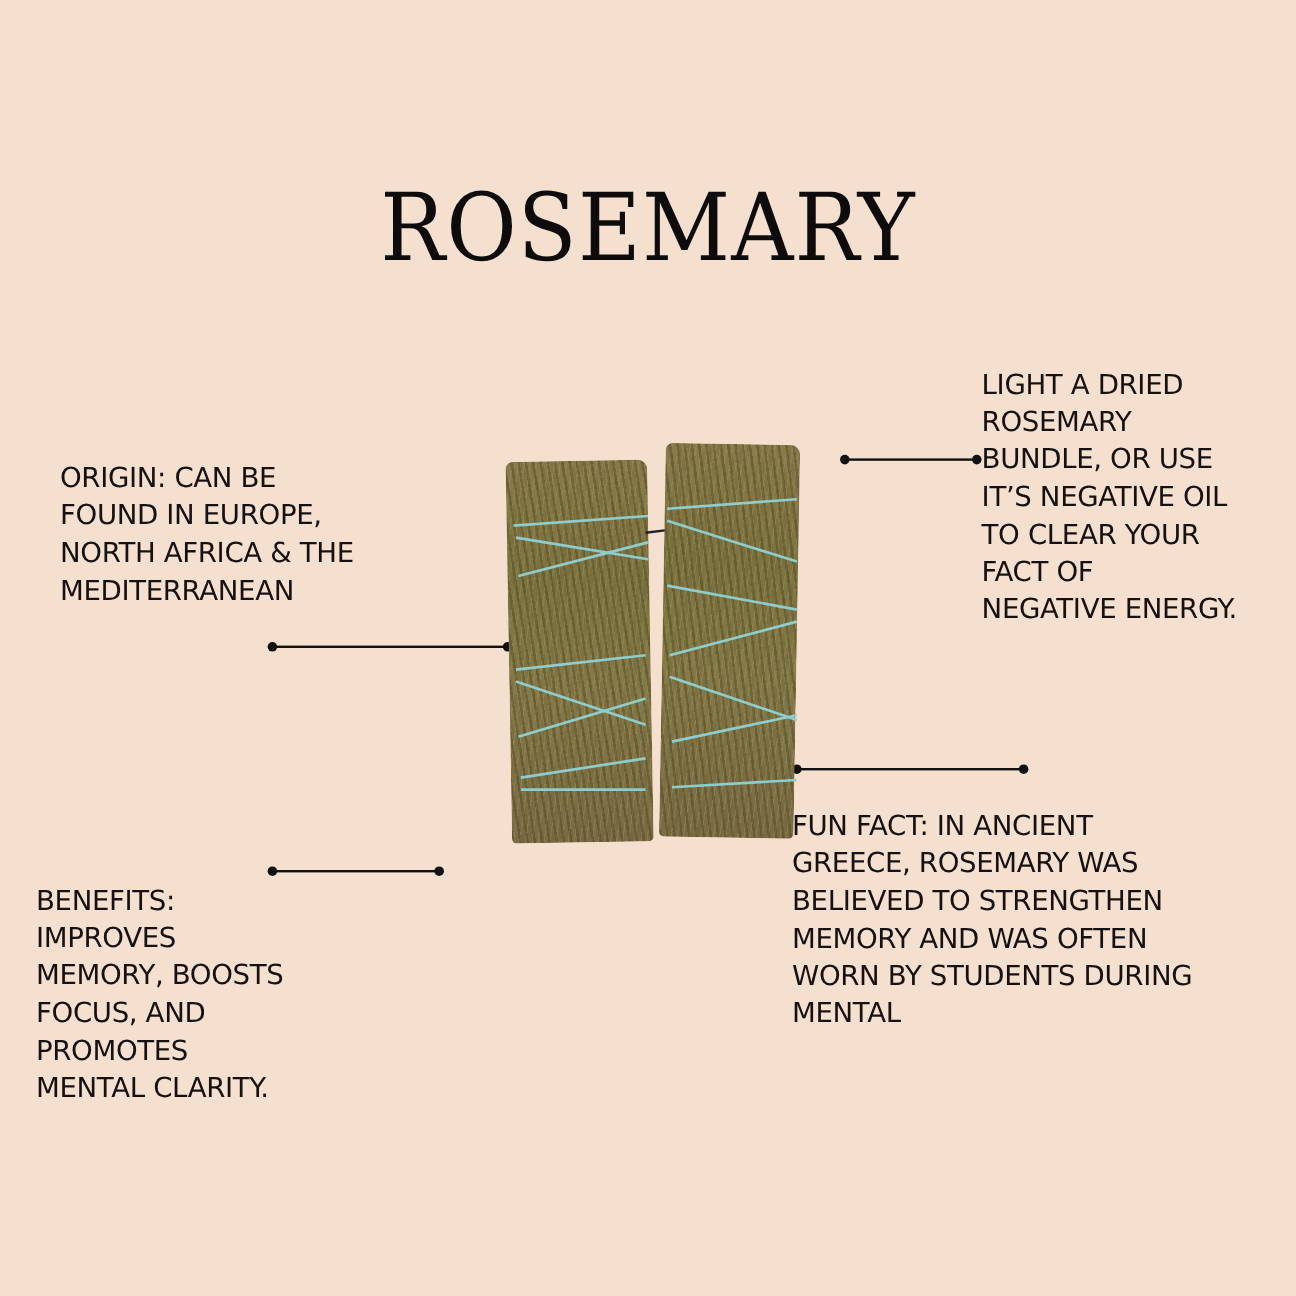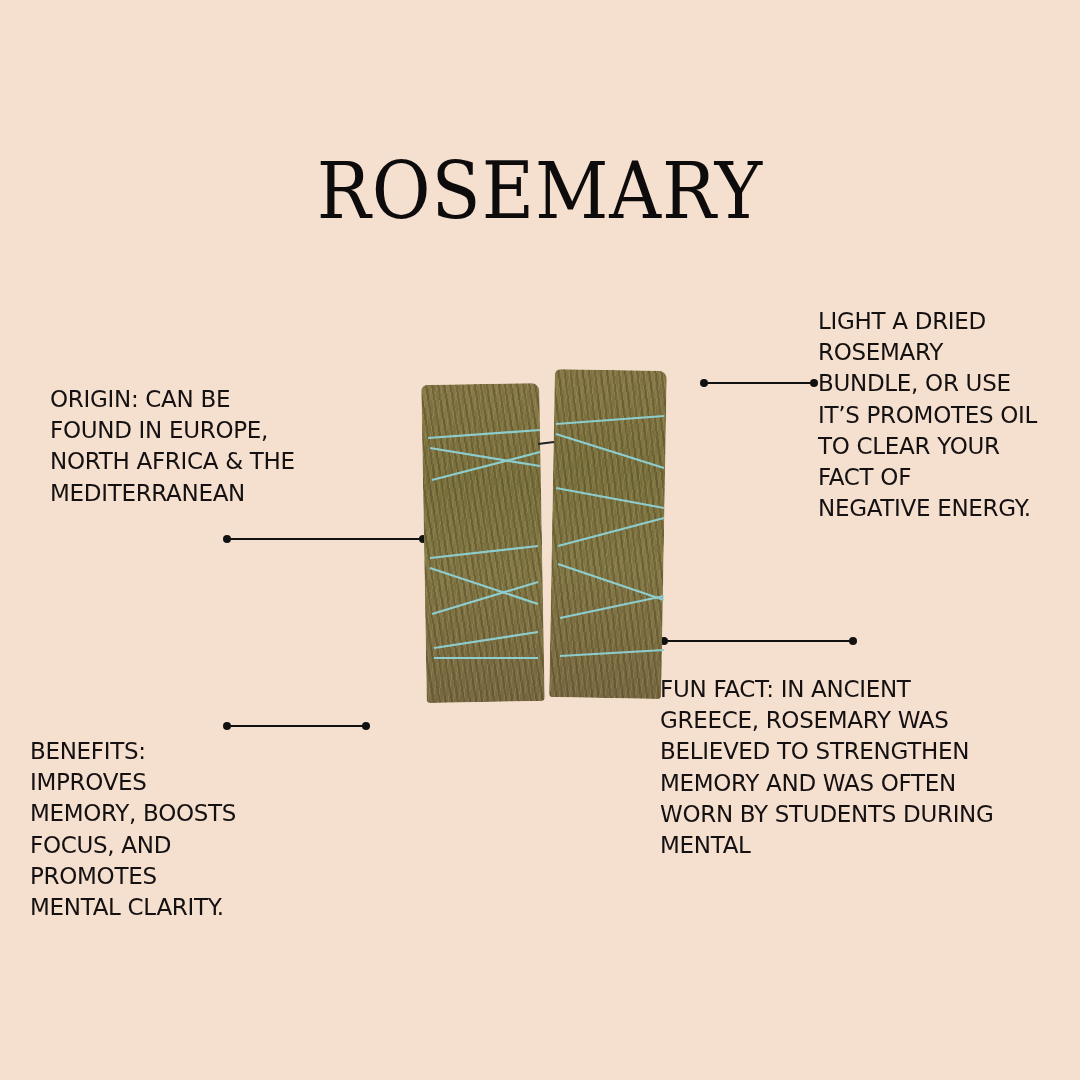--- a/index.html
+++ b/index.html
@@ -58,21 +58,21 @@
   <span class="ln">FOUND IN EUROPE,</span>
   <span class="ln">NORTH AFRICA &amp; THE</span>
   <span class="ln">MEDITERRANEAN</span>
 </div>
 <div class="connector" style="left:227px; top:538px; width:196px;"></div>
 
 <div class="block" style="left:818px; top:306px; width:262px;">
   <span class="ln">LIGHT A DRIED</span>
   <span class="ln">ROSEMARY</span>
   <span class="ln">BUNDLE, OR USE</span>
-  <span class="ln">IT’S PROMOTES OIL</span>
+  <span class="ln">IT’S NEGATIVE OIL</span>
   <span class="ln">TO CLEAR YOUR</span>
   <span class="ln">FACT OF</span>
   <span class="ln">NEGATIVE ENERGY.</span>
 </div>
 <div class="connector" style="left:704px; top:382px; width:110px;"></div>
 
 <div class="block" style="left:30px; top:736px; width:264px;">
   <span class="ln">BENEFITS:</span>
   <span class="ln">IMPROVES</span>
   <span class="ln">MEMORY, BOOSTS</span>

